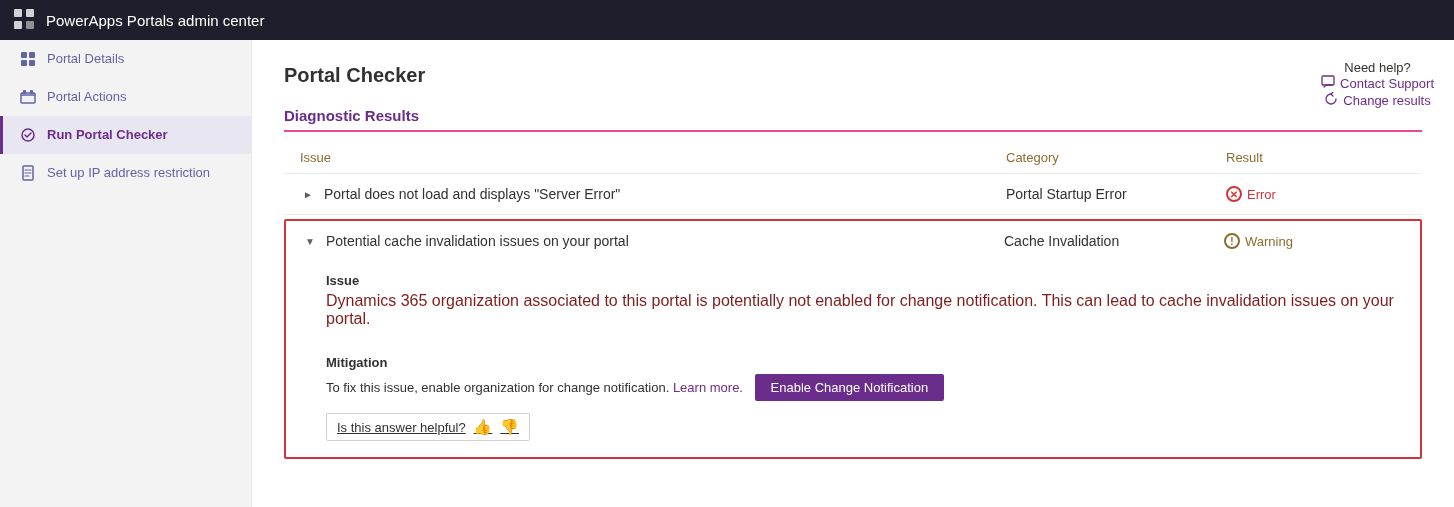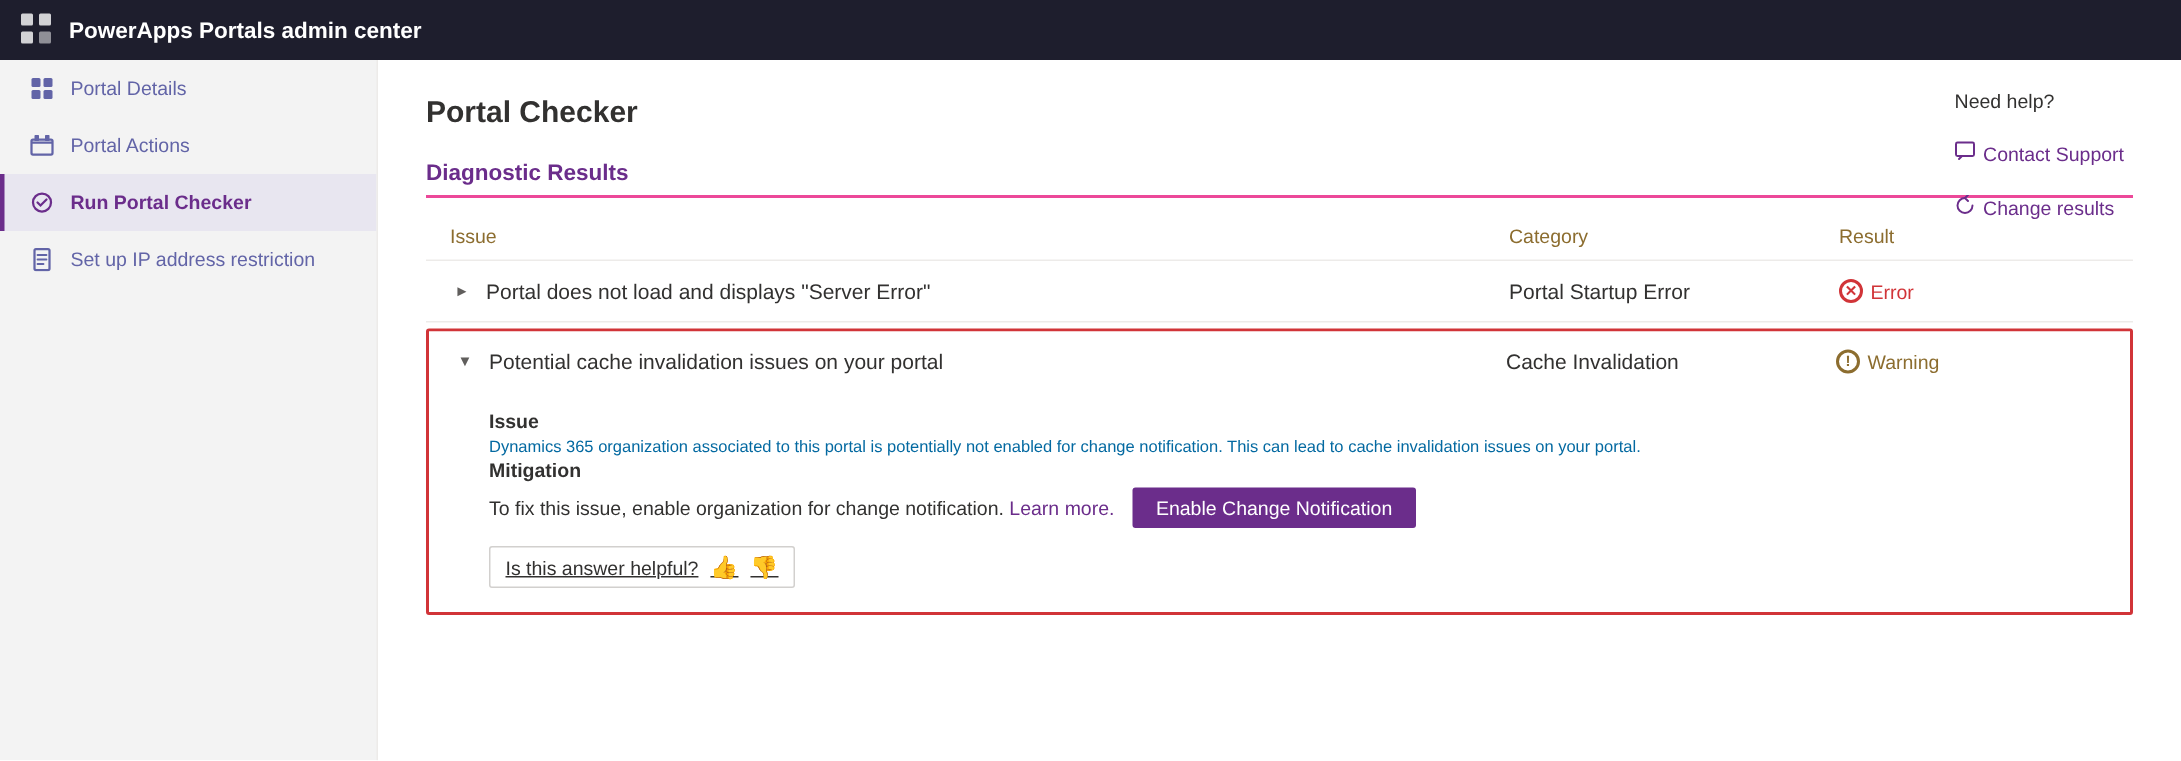--- a/index.html
+++ b/index.html
@@ -15,21 +15,21 @@
       gap: 10px;
       flex-shrink: 0;
     }
     .topbar-logo {
       width: 24px; height: 24px;
       color: #fff;
     }
     .topbar-title {
       color: #fff;
       font-size: 15px;
-      font-weight: 700;
+      font-weight: 400;
     }
 
     
     .main-layout {
       display: flex;
       flex: 1;
       overflow: hidden;
     }
 
     
@@ -75,25 +75,25 @@
       font-size: 20px;
       font-weight: 700;
       color: #323130;
       margin-bottom: 20px;
     }
 
     
     .top-right {
       position: absolute;
       top: 20px;
-      right: 38px;
+      right: 20px;
       display: flex;
       flex-direction: column;
-      align-items: flex-start;
-      gap: 19px;
+      align-items: center;
+      gap: 0;
     }
     .need-help {
       font-size: 13px;
       color: #323130;
     }
     .contact-support {
       display: flex; align-items: center; gap: 5px;
       color: #6b2d8b;
       cursor: pointer;
       font-size: 13px;
@@ -163,23 +163,23 @@
     .expanded-details {
       padding: 12px 16px 16px 40px;
       background: #fff;
     }
     .issue-label {
       font-weight: 600;
       font-size: 13px;
       margin-bottom: 4px;
     }
     .issue-text {
-      font-size: 11px;
-      color: #0369a1;
-      margin-bottom: 2px;
+      font-size: 16px;
+      color: #7f1d1d;
+      margin-bottom: 27px;
     }
     .mitigation-label {
       font-weight: 600;
       font-size: 13px;
       margin-bottom: 4px;
     }
     .mitigation-text {
       font-size: 13px;
       color: #323130;
       margin-bottom: 12px;

